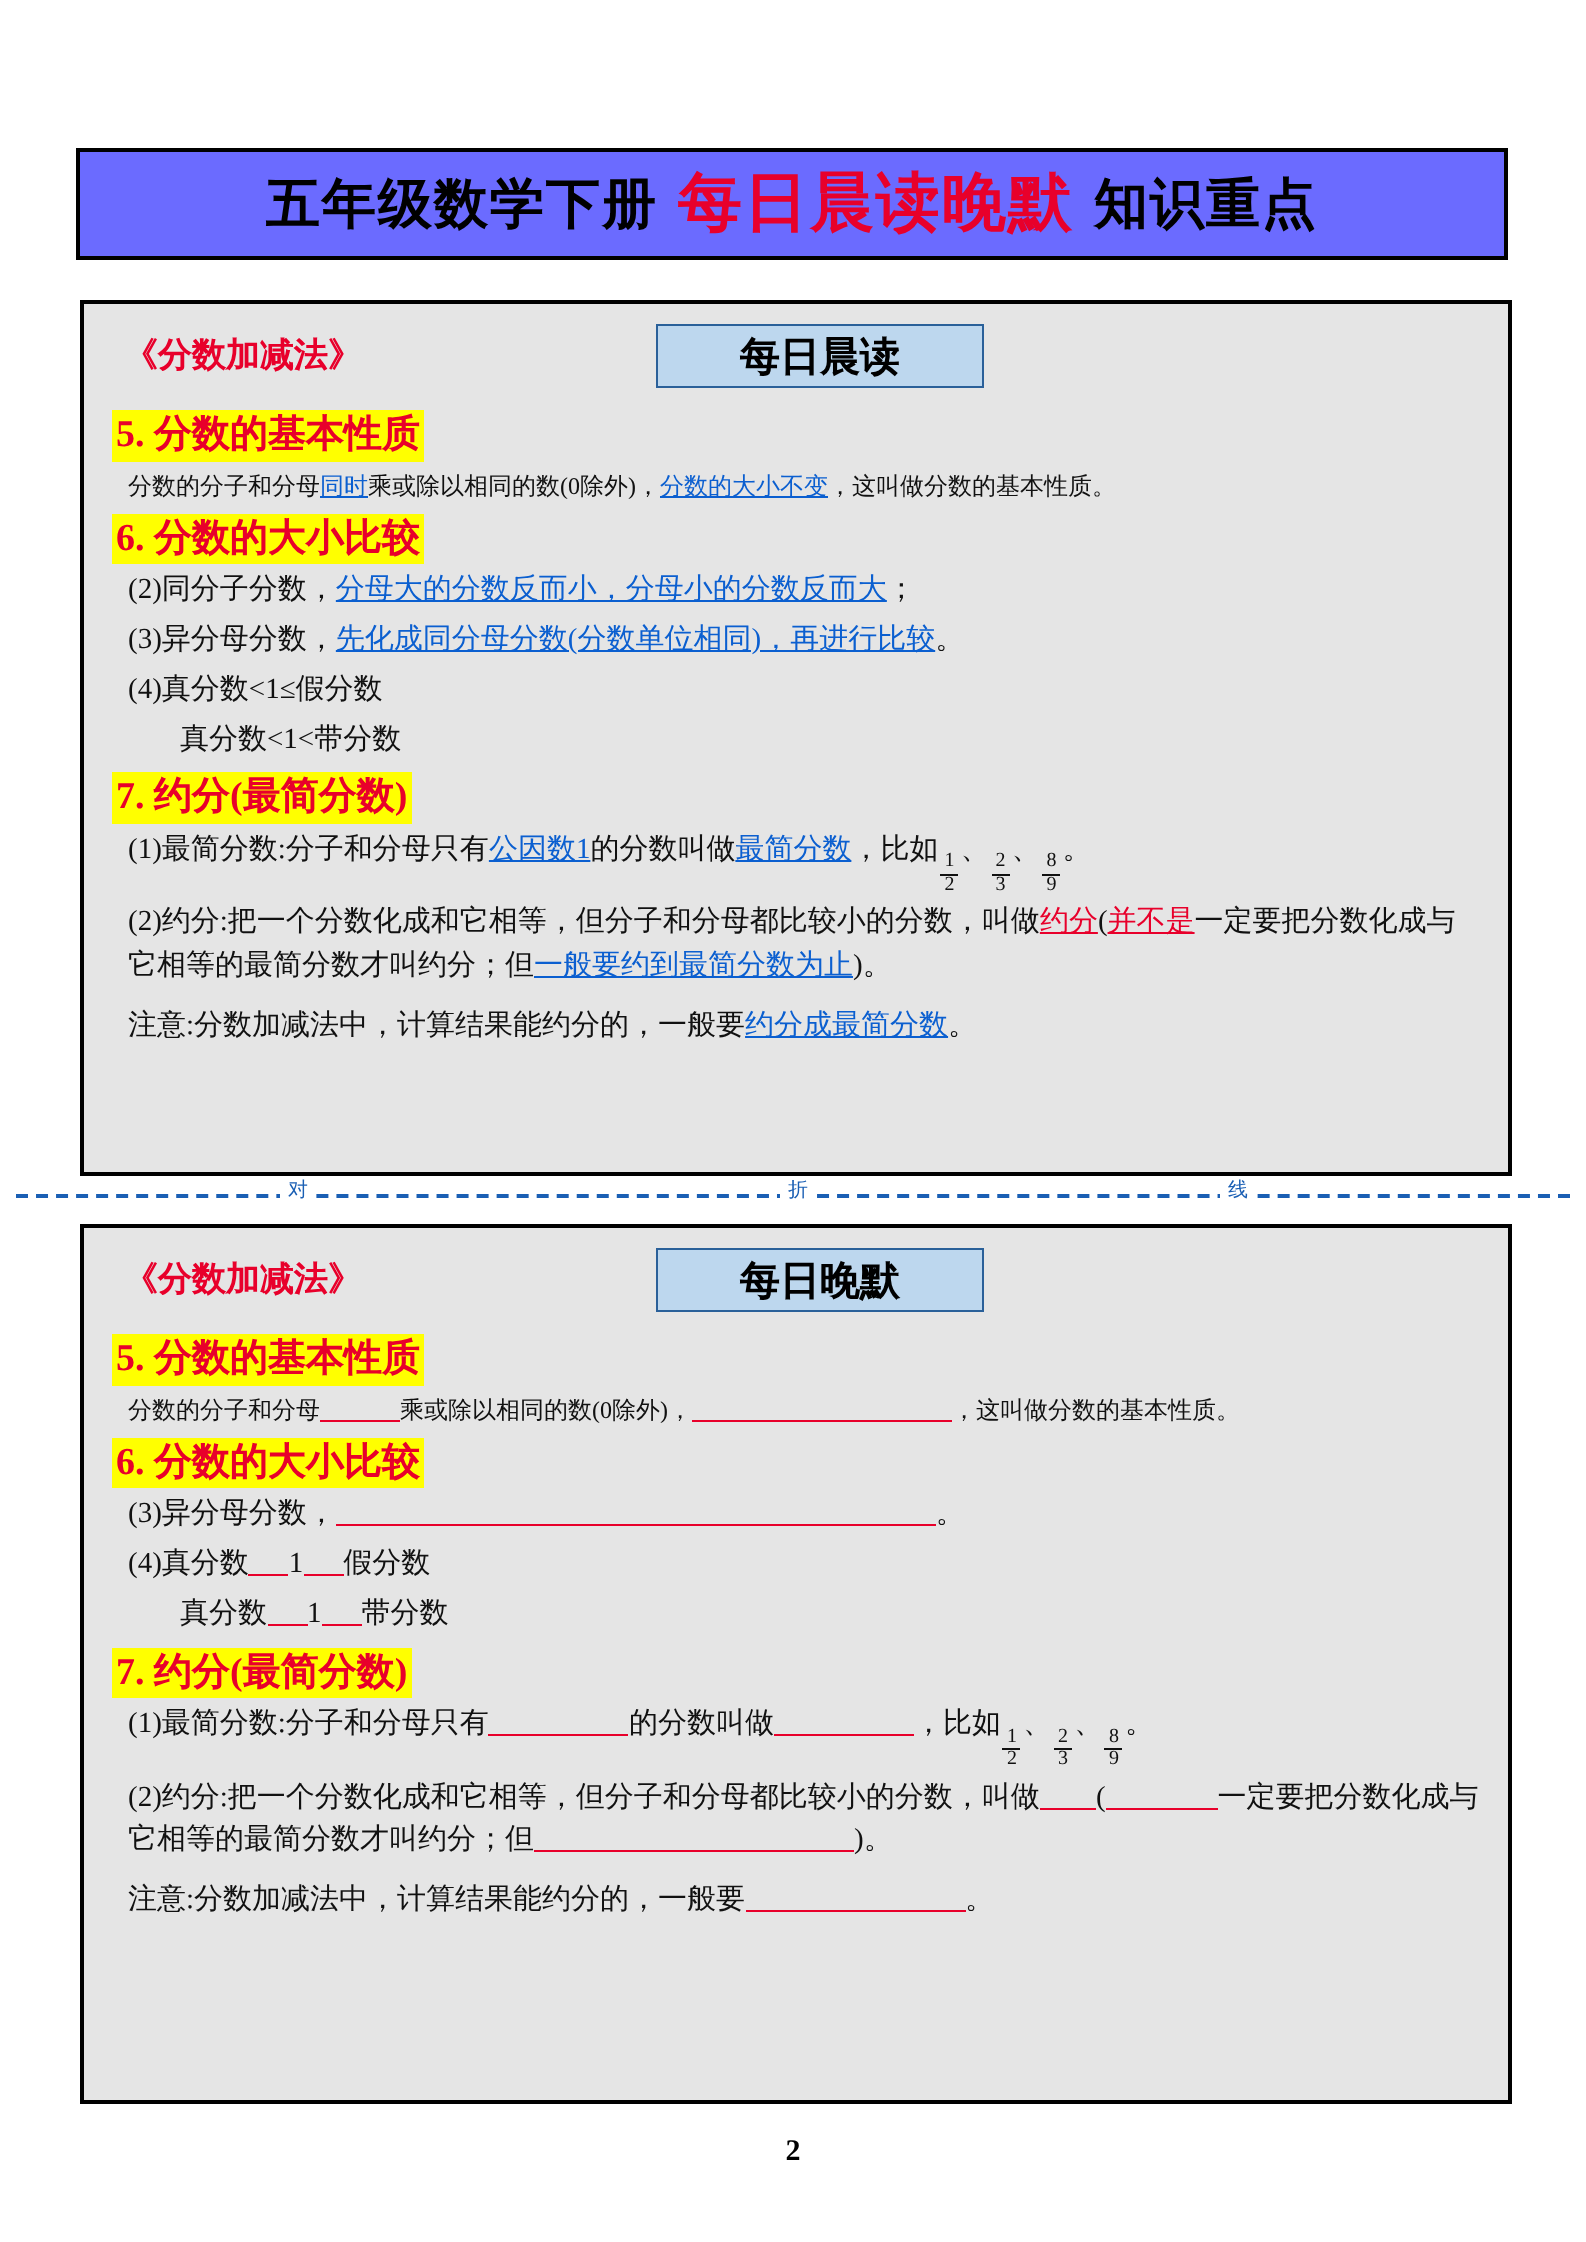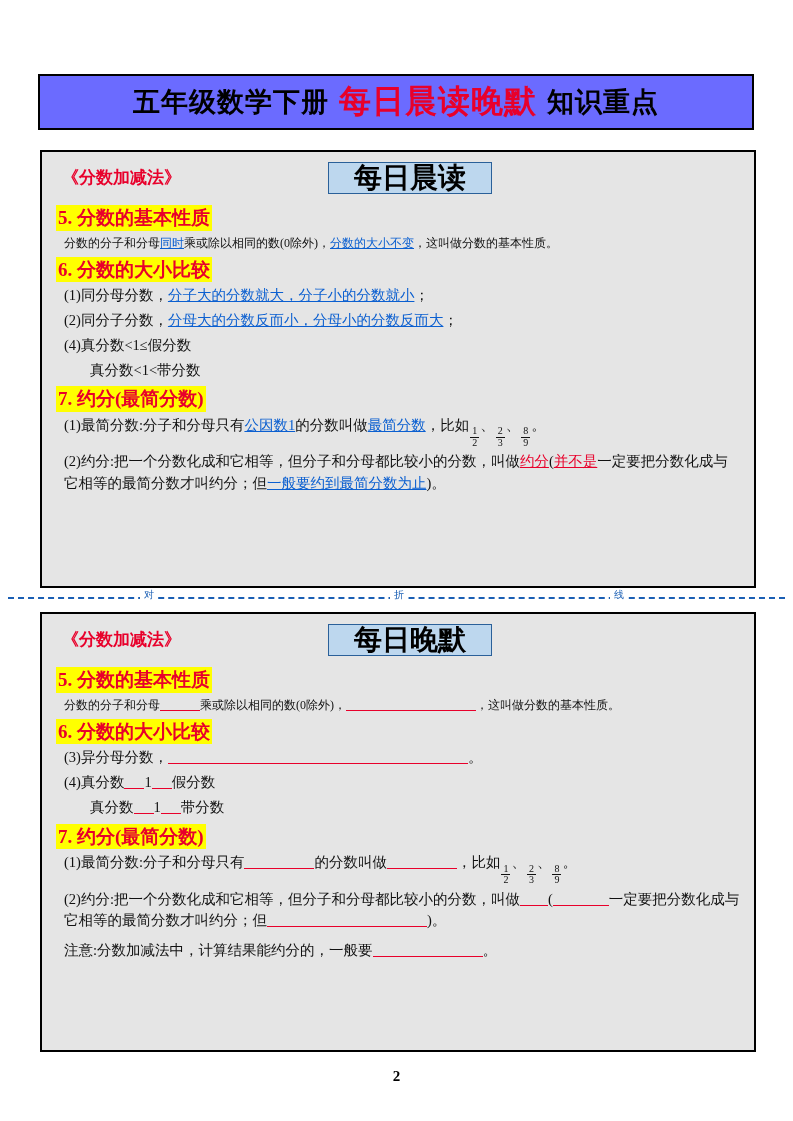--- a/index.html
+++ b/index.html
@@ -81,21 +81,21 @@
     position: absolute;
     left: 272px;
     top: 0px;
     width: 164px;
     height: 32px;
     background: #bdd7ee;
     border: 1px solid #2a6099;
     display: flex;
     align-items: center;
     justify-content: center;
-    font-size: 28px;
+    font-size: 20px;
     font-weight: bold;
     color: #000;
     box-sizing: border-box;
   }
 
   .hl {
     background: #ffff00;
     color: #e8002b;
     font-weight: bold;
     font-size: 19px;
@@ -204,24 +204,24 @@
       <span class="hl">5. 分数的基本性质</span>
     </div>
     <div class="body-text">
       <span>分数的分子和分母</span><span class="blue-u">同时</span><span>乘或除以相同的数(0除外)，</span><span class="blue-u">分数的大小不变</span><span>，这叫做分数的基本性质。</span>
     </div>
 
     <div class="row">
       <span class="hl">6. 分数的大小比较</span>
     </div>
     <div class="item">
-      <span>(1)同分母分数，</span><span class="blue-u">分子大的分数就大，分子小的分数就小</span><span>；</span>
-    </div>
-    <div class="item">
       <span>(2)同分子分数，</span><span class="blue-u">分母大的分数反而小，分母小的分数反而大</span><span>；</span>
+    </div>
+    <div class="item">
+      <span>(3)异分母分数，</span><span class="blue-u">先化成同分母分数(分数单位相同)，再进行比较</span><span>。</span>
     </div>
     <div class="item">(4)真分数&lt;1≤假分数</div>
     <div class="item indent">真分数&lt;1&lt;带分数</div>
 
     <div class="row">
       <span class="hl">7. 约分(最简分数)</span>
     </div>
     <div class="item">
       <span>(1)最简分数:分子和分母只有</span><span class="blue-u">公因数1</span><span>的分数叫做</span><span class="blue-u">最简分数</span><span>，比如</span><span class="frac">
           <span class="num">1</span>
@@ -230,20 +230,23 @@
           <span class="num">2</span>
           <span class="den">3</span>
         </span><span>、</span><span class="frac">
           <span class="num">8</span>
           <span class="den">9</span>
         </span><span>。</span>
     </div>
     <div class="item">
       <span>(2)约分:把一个分数化成和它相等，但分子和分母都比较小的分数，叫做</span><span class="red-u">约分</span><span>(</span><span class="red-u">并不是</span><span>一定要把分数化成与它相等的最简分数才叫约分；但</span><span class="blue-u">一般要约到最简分数为止</span><span>)。</span>
     </div>
+    <div class="item noteline">
+      <span>注意:分数加减法中，计算结果能约分的，一般要</span><span class="blue-u">约分成最简分数</span><span>。</span>
+    </div>
   </div>
 
   <div class="cutline"></div>
   <div class="cut-label a">对</div>
   <div class="cut-label b">折</div>
   <div class="cut-label c">线</div>
 
   <div class="card bottom">
     <div class="card-head">
       <div class="sec-title">《分数加减法》</div>

